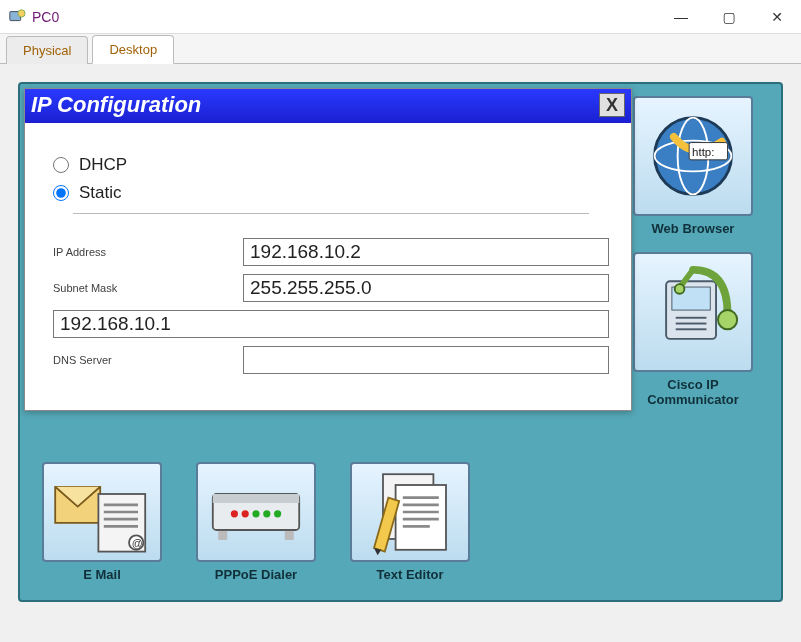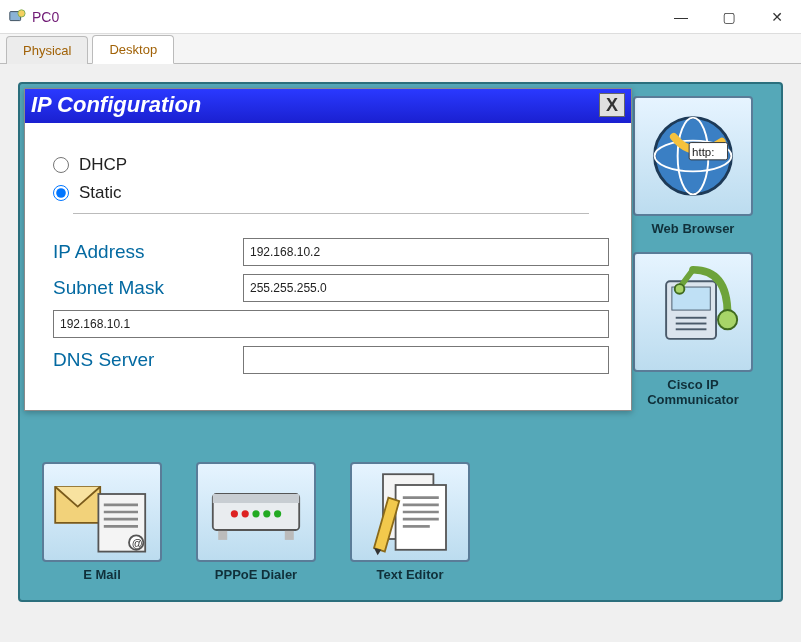--- a/index.html
+++ b/index.html
@@ -167,29 +167,29 @@
   .hr {
     border-top: 1px solid #bbb;
     margin: 10px 20px 24px 20px;
   }
   .field-row {
     display: flex; align-items: center;
     margin: 8px 0;
   }
   .field-row label {
     width: 190px;
-    font-size: 19px;
-    color: #0369a1;
+    font-size: 11px;
+    color: #404040;
   }
   .field-row input[type="text"] {
     flex: 1;
     height: 28px;
     padding: 2px 6px;
     border: 1px solid #777;
-    font-size: 12px;
+    font-size: 19px;
     color: #222;
   }
 </style>
 </head>
 <body>
 
 <div class="titlebar">
   <svg class="app-icon" viewBox="0 0 20 20">
     <rect x="2" y="4" width="12" height="10" rx="1" fill="#8bb3d6" stroke="#345" stroke-width="1"></rect>
     <circle cx="15" cy="6" r="4" fill="#f5d060" stroke="#7a5" stroke-width="1"></circle>

